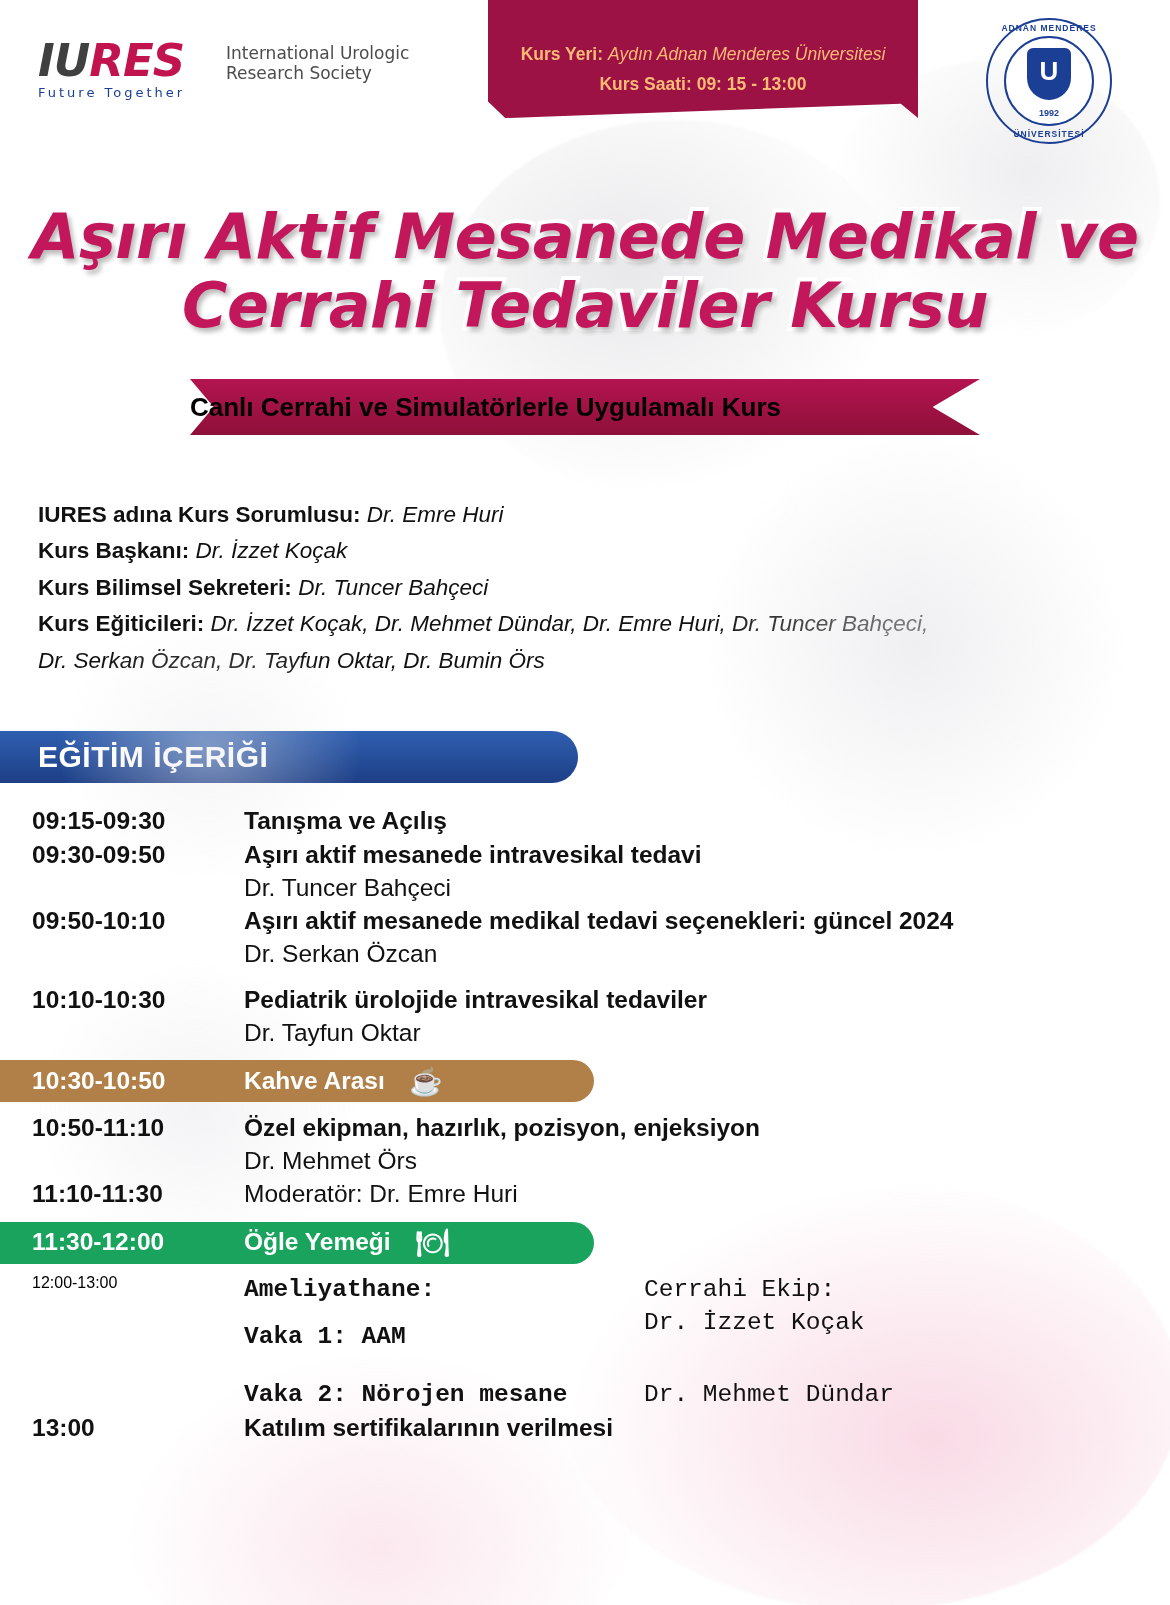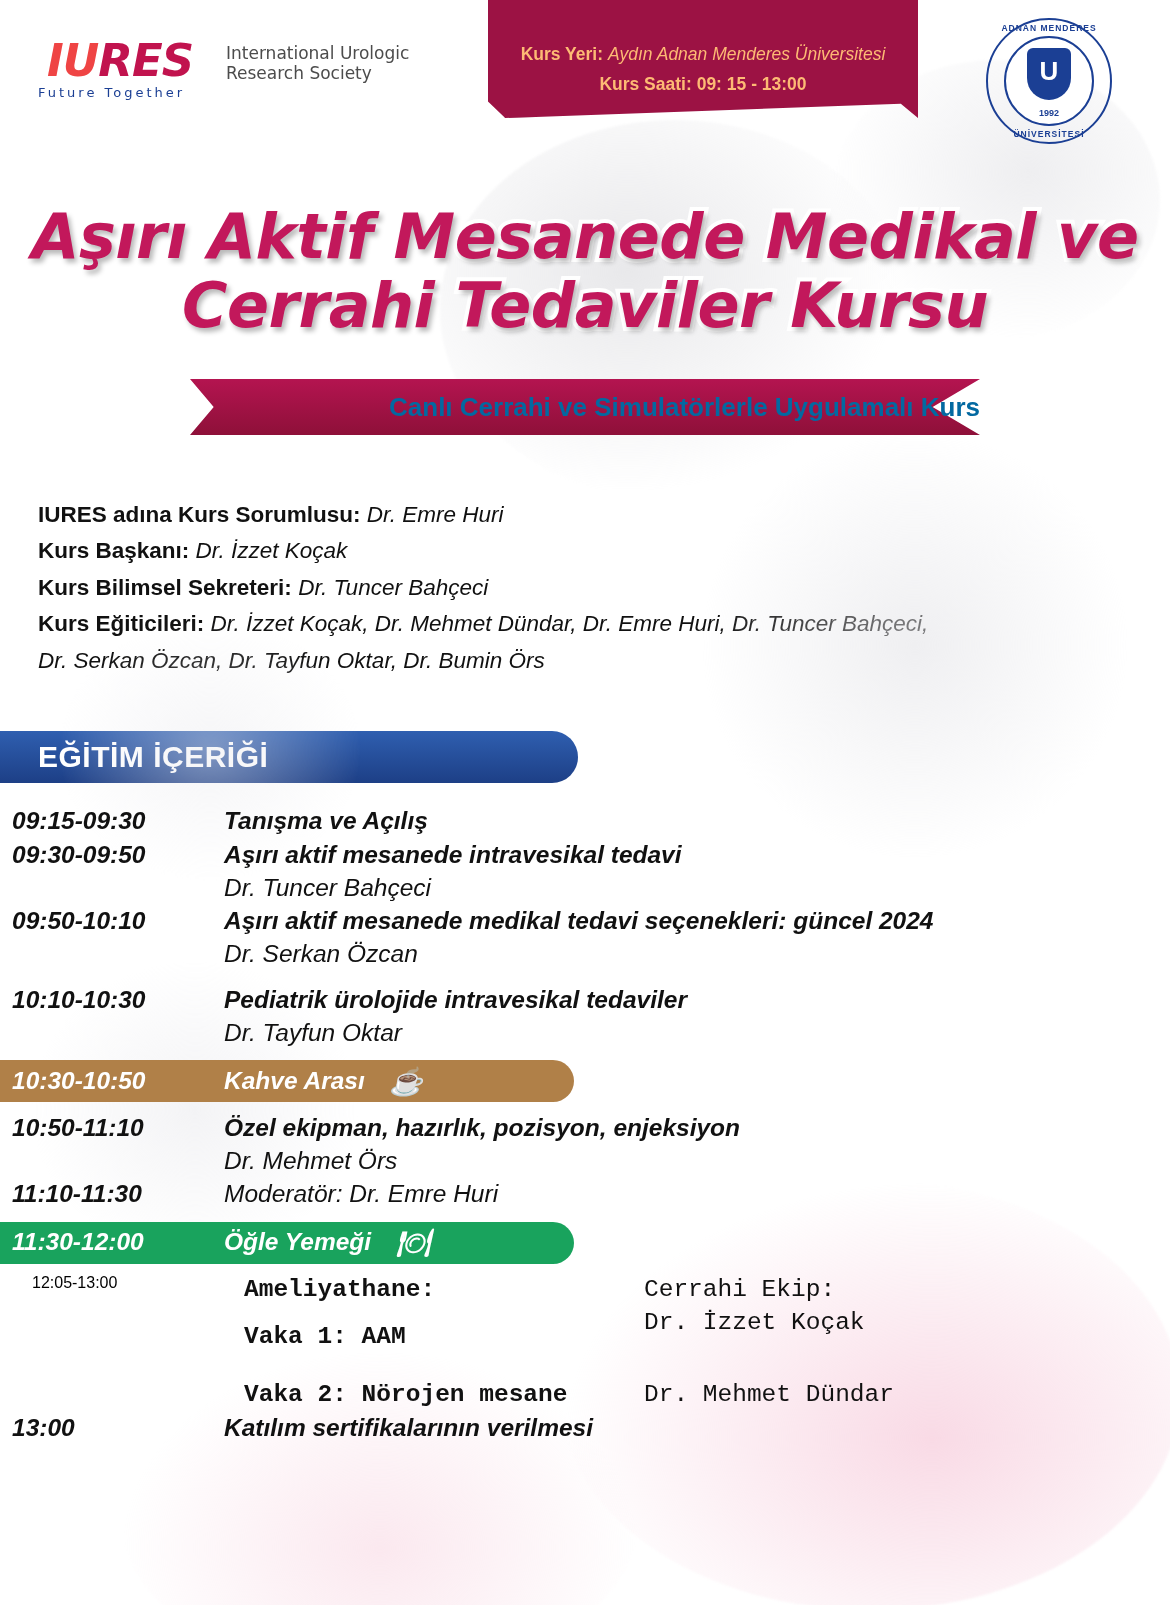--- a/index.html
+++ b/index.html
@@ -64,21 +64,21 @@
   }
   .logo-iures .word {
     font-family: "DejaVu Sans", sans-serif;
     font-weight: bold;
     font-style: italic;
     font-size: 45px;
     letter-spacing: -1px;
     line-height: 1;
     display: inline-block;
   }
-  .logo-iures .word .iu { color: #ef4444; margin-left: 9px; }
+  .logo-iures .word .iu { color: #404040; }
   .logo-iures .word .res { color: #c1134e; }
   .logo-iures .tagline {
     font-family: "DejaVu Sans", sans-serif;
     font-size: 13px;
     color: #1b3f94;
     letter-spacing: 3px;
     margin-top: 2px;
   }
   .logo-iures .society {
     position: absolute;
@@ -200,22 +200,22 @@
     height: 56px;
     background: linear-gradient(180deg, #b41450 0%, #8e1039 100%);
     clip-path: polygon(0 0, 100% 0, 94% 50%, 100% 100%, 0 100%, 3% 50%);
     box-shadow: 0 3px 5px rgba(0,0,0,0.25);
   }
   .ribbon-text {
     position: absolute;
     left: 0; right: 0; top: 0;
     height: 56px;
     line-height: 56px;
-    text-align: right;
-    color: #0369a1;
+    text-align: left;
+    color: #000000;
     font-weight: bold;
     font-size: 26px;
   }
 
   
   .people {
     margin: 62px 0 0 38px;
     font-size: 22.5px;
     line-height: 1.62;
     color: #111111;
@@ -240,23 +240,22 @@
   }
 
   
   .schedule {
     margin: 22px 0 0 0;
     position: relative;
   }
   .row {
     display: flex;
     align-items: flex-start;
-    padding: 0 0 0 12px;
+    padding: 0 0 0 32px;
     min-height: 34px;
-    font-style: italic;
   }
   .row .time {
     width: 212px;
     flex: 0 0 212px;
     font-weight: bold;
     font-size: 24.5px;
     color: #111111;
     line-height: 1.34;
   }
   .row .desc {
@@ -444,21 +443,21 @@
 
   <div class="row break lunch">
     <div class="time">11:30-12:00</div>
     <div class="desc">
       <span>Öğle Yemeği</span>
       <span class="break-icon">🍽</span>
     </div>
   </div>
 
   <div class="or-row">
-    <div class="or-left">12:05-13:00</div>
+    <div class="or-left">12:00-13:00</div>
     <div class="or-mid">
       <div class="line b">Ameliyathane:</div>
       <div class="spacer-8"></div>
       <div class="line b">Vaka 1: AAM</div>
       <div class="spacer-16"></div>
       <div class="line b">Vaka 2: Nörojen mesane</div>
     </div>
     <div class="or-right">
       <div class="line b">Cerrahi Ekip:</div>
       <div class="line">Dr. İzzet Koçak</div>

